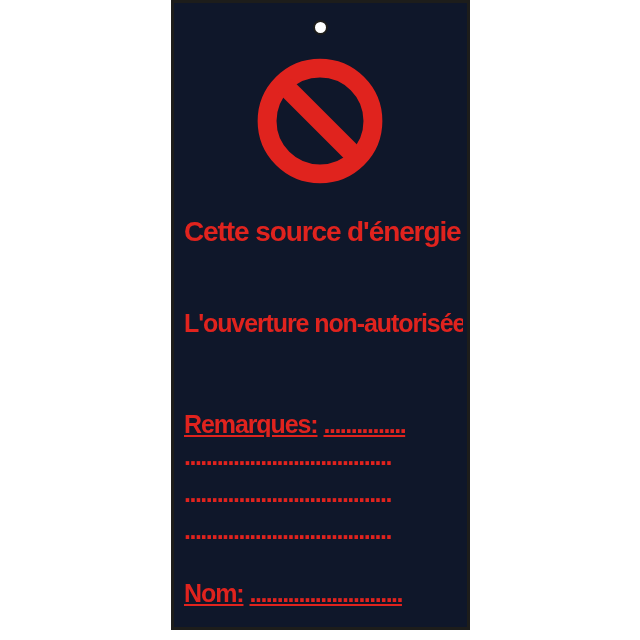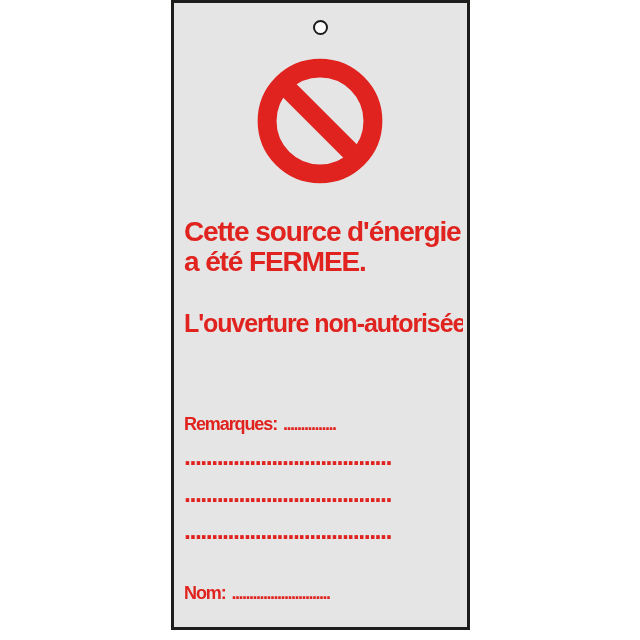--- a/index.html
+++ b/index.html
@@ -15,21 +15,21 @@
     background: #ffffff;
     overflow: hidden;
   }
   .tag {
     position: absolute;
     left: 171px;
     top: 0;
     width: 299px;
     height: 630px;
     box-sizing: border-box;
-    background: #e5e5e5;
+    background: #0f172a;
     border: 3px solid var(--black, #1d1d1b);
   }
   .hole {
     position: absolute;
     left: 50%;
     top: 17px;
     width: 15px;
     height: 15px;
     margin-left: -8px;
     box-sizing: border-box;
@@ -50,21 +50,21 @@
     left: 10px;
     right: 4px;
     color: var(--red, #e0231e);
     font-weight: bold;
     letter-spacing: -1.1px;
     white-space: nowrap;
     overflow: hidden;
   }
   .h1 { top: 214px; font-size: 28px; line-height: 30px; }
   .h2 { top: 308px; font-size: 25px; line-height: 25px; }
-  .row { font-size: 18px; line-height: 25px; }
+  .row { font-size: 25px; line-height: 25px; text-decoration: underline; }
   .row-remarks { top: 409px; }
   .dotline { font-size: 25px; line-height: 25px; letter-spacing: -1.5px; }
   .dotline-1 { top: 441px; }
   .dotline-2 { top: 478px; }
   .dotline-3 { top: 515px; }
   .row-nom { top: 559px; margin-top: 19px; }
   .dots { letter-spacing: -1.5px; margin-left: 6px; }
 </style>
 </head>
 <body>
@@ -74,21 +74,20 @@
 
     <div class="hole"></div>
 
     <svg class="prohibition" viewBox="0 0 100 100" xmlns="http://www.w3.org/2000/svg" aria-hidden="true">
       <circle cx="50" cy="50" r="42" fill="none" stroke="currentColor" stroke-width="15"></circle>
       <line x1="22" y1="22" x2="78" y2="78" stroke="currentColor" stroke-width="15"></line>
     </svg>
 
     <div class="txt h1">
       <div>Cette source d'énergie</div>
-      <div>a été FERMEE.</div>
     </div>
 
     <div class="txt h2">
       <div>L'ouverture non-autorisée</div>
     </div>
 
     <div class="txt row row-remarks">
       <span>Remarques:</span><span class="dots">...............</span>
     </div>
 

